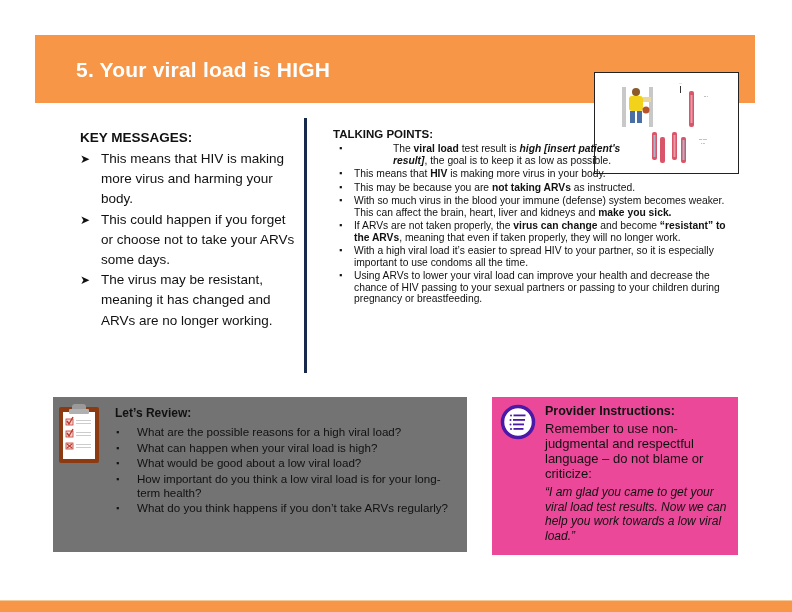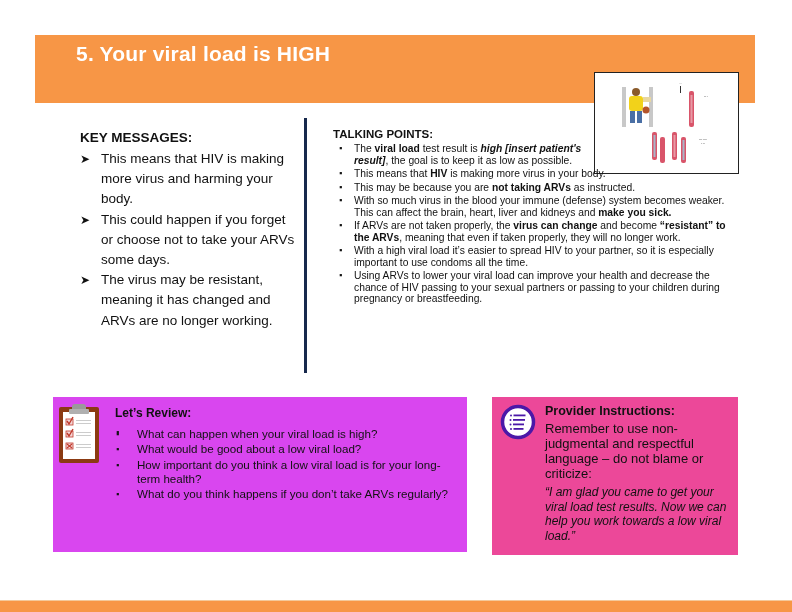--- a/index.html
+++ b/index.html
@@ -4,21 +4,21 @@
 <style>
   * { box-sizing: border-box; margin: 0; padding: 0; }
   html, body { width: 792px; height: 612px; background: #ffffff; overflow: hidden; }
   body { position: relative; font-family: "Liberation Sans", "DejaVu Sans", sans-serif; color: #111; }
 
   .banner {
     position: absolute; left: 35px; top: 35px; width: 720px; height: 68px;
     background: #f79646;
   }
   .banner-title {
-    position: absolute; left: 41px; top: 7px;
+    position: absolute; left: 41px; top: 23px;
     color: #ffffff; font-size: 21px; font-weight: bold; letter-spacing: 0.2px;
     white-space: nowrap;
   }
 
   .illus {
     position: absolute; left: 594px; top: 72px; width: 145px; height: 102px;
     background: #ffffff; border: 1px solid #222;
   }
 
   .key {
@@ -34,25 +34,25 @@
     background: #17294d;
   }
 
   .talk {
     position: absolute; left: 333px; top: 128px; width: 405px;
   }
   .talk-heading { font-size: 11.5px; font-weight: bold; margin-bottom: 3px; }
   .talk-list { list-style: none; }
   .talk-item { position: relative; padding-left: 21px; font-size: 10.3px; line-height: 11.5px; margin-bottom: 2px; }
   .talk-item .bul { position: absolute; left: 6px; top: 0; font-size: 9px; }
-  .talk-item.narrow .txt { display: block; width: 245px; }
+  .talk-item.narrow .txt { display: block; width: 245px; margin-left: 39px; }
 
   .review {
     position: absolute; left: 53px; top: 397px; width: 414px; height: 155px;
-    background: #d946ef;
+    background: #737373;
   }
   .clipboard { position: absolute; left: 5px; top: 5px; width: 42px; height: 62px; }
   .review-heading { position: absolute; left: 62px; top: 9px; font-size: 12px; font-weight: bold; }
   .review-list { position: absolute; left: 62px; top: 28px; width: 345px; list-style: none; }
   .review-item { position: relative; padding-left: 22px; font-size: 11.6px; line-height: 14px; margin-bottom: 1.5px; }
   .review-item .bul { position: absolute; left: 1px; top: 0; font-size: 9px; }
 
   .provider {
     position: absolute; left: 492px; top: 397px; width: 246px; height: 158px;
     background: #ec4899;
@@ -156,21 +156,21 @@
     <path d="M9 31 L11 34 L15 27" stroke="#c0392b" stroke-width="1.4" fill="none"></path>
     <rect x="18" y="30" width="15" height="1" fill="#ccc"></rect>
     <rect x="18" y="33" width="15" height="1" fill="#ccc"></rect>
     <rect x="8" y="41" width="7" height="6" fill="#f3d7d7" stroke="#c0392b" stroke-width="0.8"></rect>
     <path d="M9 42 L14 46 M14 42 L9 46" stroke="#c0392b" stroke-width="1.2" fill="none"></path>
     <rect x="18" y="42" width="15" height="1" fill="#ccc"></rect>
     <rect x="18" y="45" width="15" height="1" fill="#ccc"></rect>
   </svg>
   <div class="review-heading">Let’s Review:</div>
   <ul class="review-list">
-    <li class="review-item"><span class="bul">▪</span></li>
+    <li class="review-item"><span class="bul">▪</span><span>What are the possible reasons for a high viral load?</span></li>
     <li class="review-item"><span class="bul">▪</span><span>What can happen when your viral load is high?</span></li>
     <li class="review-item"><span class="bul">▪</span><span>What would be good about a low viral load?</span></li>
     <li class="review-item"><span class="bul">▪</span><span>How important do you think a low viral load is for your long-term health?</span></li>
     <li class="review-item"><span class="bul">▪</span><span>What do you think happens if you don’t take ARVs regularly?</span></li>
   </ul>
 </div>
 
 <div class="provider">
   <svg class="prov-icon" viewBox="0 0 36 36">
     <circle cx="18" cy="18" r="15.5" fill="#ffffff" stroke="#4b18a8" stroke-width="3.5"></circle>

